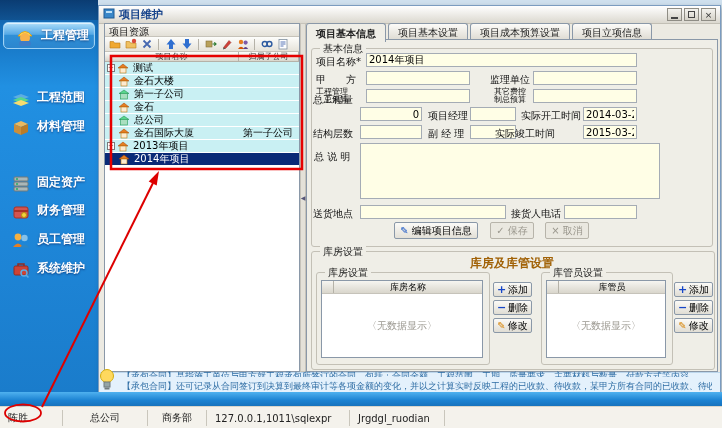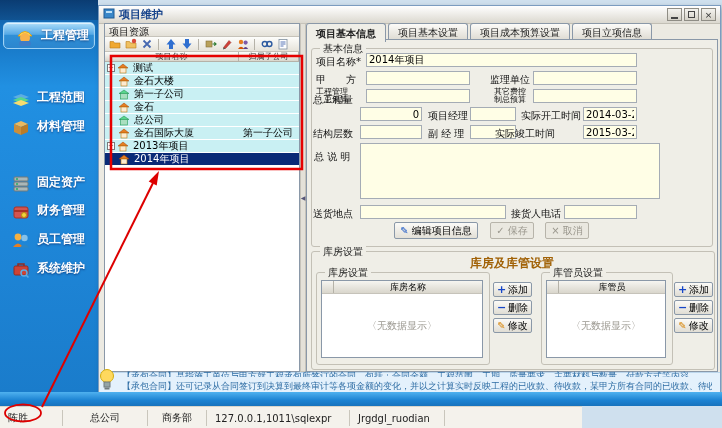--- a/index.html
+++ b/index.html
@@ -14,21 +14,21 @@
   .side-item{position:absolute;left:0;width:98px;height:29px;display:flex;align-items:center;
     gap:5px;padding-left:10px;box-sizing:border-box;cursor:pointer;}
   .side-item span.lbl{color:#fff;font-weight:bold;font-size:12px;text-shadow:0 1px 2px rgba(0,20,80,.6);white-space:nowrap}
   .side-item.active{left:3px;width:92px;height:27px;border:1px solid #9ed2f5;border-radius:5px;
     background:linear-gradient(180deg,#aadcf9 0%,#55a9e6 45%,#2f8fd6 50%,#2b86cf 100%);
     box-shadow:inset 0 1px 1px rgba(255,255,255,.7);}
   .side-icon{width:22px;height:20px;display:inline-flex;align-items:center;justify-content:center}
   
   #blue-band{left:0;top:392px;width:722px;height:14px;
     background:linear-gradient(180deg,#4fb1ef,#1b82d2 60%,#1672bd);}
-  #statusbar{left:0;top:406px;width:582px;height:22px;background:#f4f2ec;border-top:1px solid #d8d5cb;
+  #statusbar{left:0;top:406px;width:722px;height:22px;background:#f4f2ec;border-top:1px solid #d8d5cb;
     display:flex;align-items:center;font-size:10px;color:#222}
   .st-cell{height:16px;display:flex;align-items:center;padding:0 8px;border-right:1px solid #c9c6bc;white-space:nowrap}
   
   #dialog{left:98px;top:5px;width:623px;height:388px;background:#eceae2;border:1px solid #7b9cc0;
     box-sizing:border-box;box-shadow:2px 2px 5px rgba(0,0,0,.25);}
   #titlebar{left:99px;top:6px;width:621px;height:18px;
     background:linear-gradient(180deg,#ffffff,#dbd8cf);display:flex;align-items:center;padding-left:4px;box-sizing:border-box;
     border-bottom:1px solid #c2bfb5}
   #titlebar .t{font-weight:bold;color:#15428b;font-size:11px;margin-left:4px}
   .winbtn{width:15px;height:13px;background:linear-gradient(180deg,#f4f3ef,#d5d2c8);border:1px solid #8f8d85;

